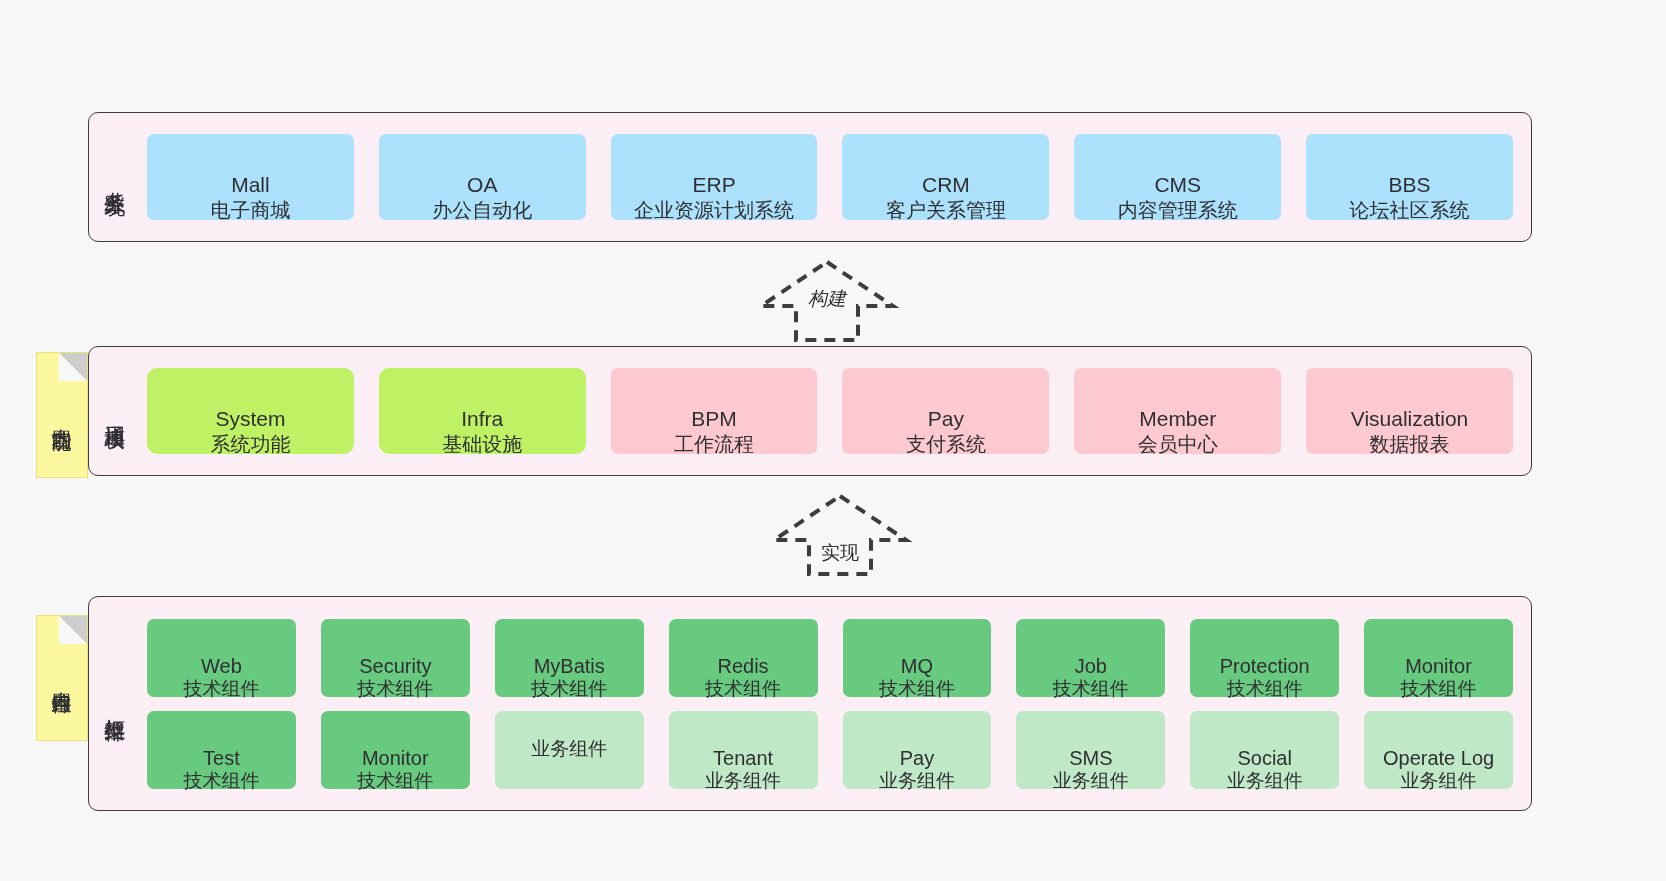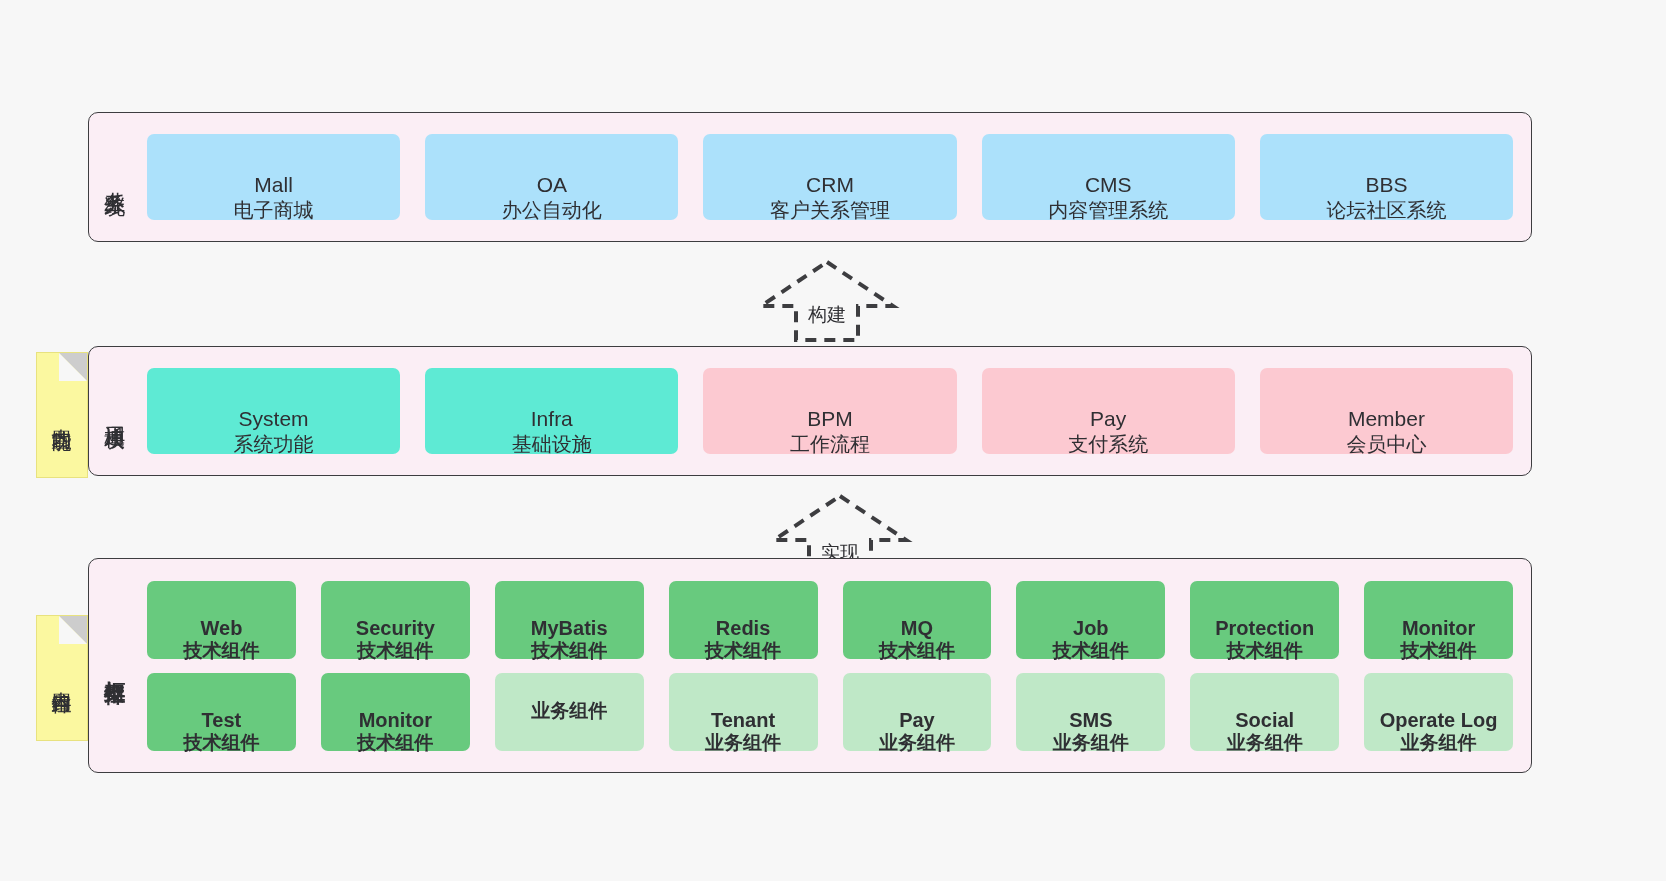--- a/index.html
+++ b/index.html
@@ -73,21 +73,21 @@
     user-select: none;
   }
   .card .en { font-size: 21px; margin-top: 40px; }
   .card .cn { font-size: 20px; }
 
   .row-biz { gap: 25px; }
   .row-biz .card { height: 86px; background: #ace1fb; }
 
   .row-mod { gap: 25px; }
   .row-mod .card { height: 86px; }
-  .card.core   { background: #5eead4; }
+  .card.core   { background: #bef264; border-radius: 10px; }
   .card.module { background: #fcc9d1; }
 
   .row-comp .card { height: 78px; }
   .card.tech { background: #68ca7e; }
   .card.biz  { background: #bfe8c7; }
   .row-comp .card .en { font-size: 20px; }
   .row-comp .card .cn { font-size: 19px; }
 
   
   .note {
@@ -145,40 +145,44 @@
       <div class="row row-biz" id="row-business">
           <div class="card">
             <span class="en">Mall</span>
             <span class="cn">电子商城</span>
           </div>
           <div class="card">
             <span class="en">OA</span>
             <span class="cn">办公自动化</span>
           </div>
           <div class="card">
+            <span class="en">ERP</span>
+            <span class="cn">企业资源计划系统</span>
+          </div>
+          <div class="card">
             <span class="en">CRM</span>
             <span class="cn">客户关系管理</span>
           </div>
           <div class="card">
             <span class="en">CMS</span>
             <span class="cn">内容管理系统</span>
           </div>
           <div class="card">
             <span class="en">BBS</span>
             <span class="cn">论坛社区系统</span>
           </div>
         </div>
     </div>
   </div>
 
   <div class="arrow" id="arrow-build" style="left:757px; top:258px; width:140px; height:85px;">
     <svg width="140" height="85" viewBox="0 0 140 85">
       <path d="M70 4 L136 48 L101 48 L101 82 L39 82 L39 48 L4 48 Z" fill="#f7f7f7" stroke="#3d3d40" stroke-width="4" stroke-dasharray="11,8" stroke-linejoin="miter"></path>
     </svg>
-    <div class="arrow-label" style="top:44px;">构建</div>
+    <div class="arrow-label" style="top:28px;font-style:italic;">构建</div>
   </div>
 
   <div class="note" id="note-functions" style="left:36px; top:352px; width:52px; height:126px;">
     <span>内置功能</span>
   </div>
 
   <div class="layer" id="layer-modules" style="left:88px; top:346px; width:1444px; height:130px;">
     <div class="layer-title">通用模块</div>
     <div class="layer-body">
       <div class="row row-mod" id="row-modules">
@@ -195,36 +199,40 @@
             <span class="cn">工作流程</span>
           </div>
           <div class="card module">
             <span class="en">Pay</span>
             <span class="cn">支付系统</span>
           </div>
           <div class="card module">
             <span class="en">Member</span>
             <span class="cn">会员中心</span>
           </div>
+          <div class="card module">
+            <span class="en">Visualization</span>
+            <span class="cn">数据报表</span>
+          </div>
         </div>
     </div>
   </div>
 
   <div class="arrow" id="arrow-implement" style="left:770px; top:492px; width:140px; height:85px;">
     <svg width="140" height="85" viewBox="0 0 140 85">
       <path d="M70 4 L136 48 L101 48 L101 82 L39 82 L39 48 L4 48 Z" fill="#f7f7f7" stroke="#3d3d40" stroke-width="4" stroke-dasharray="11,8" stroke-linejoin="miter"></path>
     </svg>
     <div class="arrow-label" style="top:48px;">实现</div>
   </div>
 
   <div class="note" id="note-components" style="left:36px; top:615px; width:52px; height:126px;">
     <span>内置组件</span>
   </div>
 
-  <div class="layer" id="layer-framework" style="left:88px; top:558px; width:1444px; height:215px;font-weight:bold;">
+  <div class="layer" id="layer-framework" style="left:88px; top:596px; width:1444px; height:215px;">
     <div class="layer-title">框架组件</div>
     <div class="layer-body two-rows">
       <div class="row row-comp" id="row-tech">
           <div class="card tech">
             <span class="en">Web</span>
             <span class="cn">技术组件</span>
           </div>
           <div class="card tech">
             <span class="en">Security</span>
             <span class="cn">技术组件</span>

